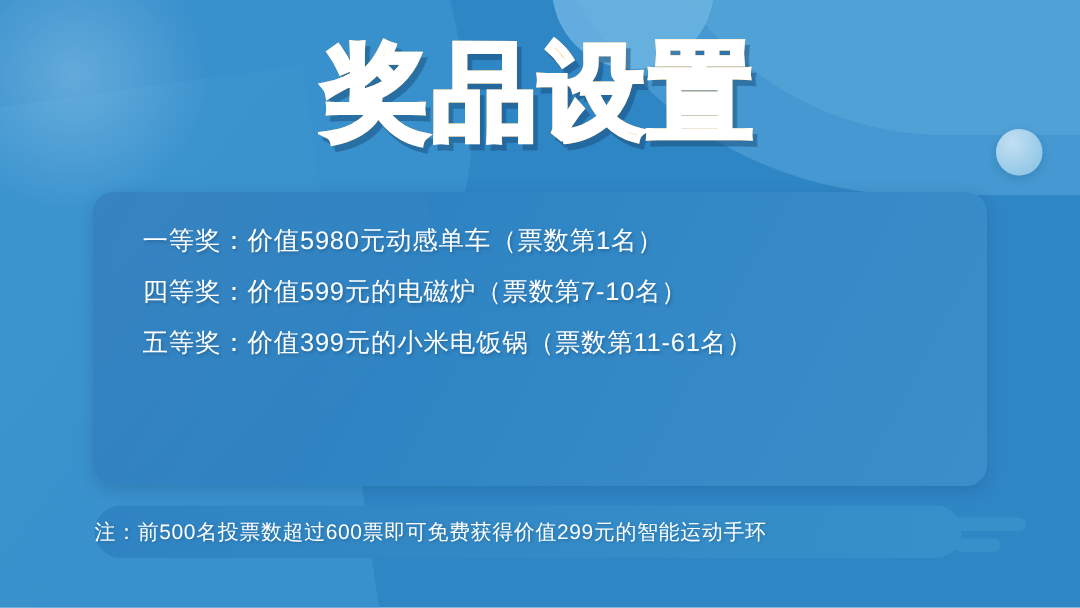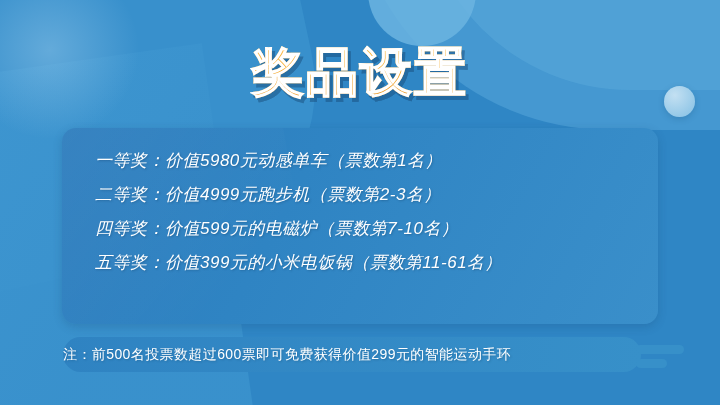--- a/index.html
+++ b/index.html
@@ -91,33 +91,32 @@
 
   
   .title-wrap {
     position:absolute;
     left:0; right:0; top:26px;
     text-align:center;
     z-index:6;
   }
   .title {
     display:inline-block;
-    font-size:52px;
-    font-weight:normal;
+    font-size:70px;
+    font-weight:bold;
     letter-spacing:2px;
     line-height:1;
     color:#f6a623;
     background:linear-gradient(180deg,#fbbb46 0%,#f5a623 45%,#e8901a 100%);
     -webkit-background-clip:text;
     background-clip:text;
     -webkit-text-fill-color:transparent;
     -webkit-text-stroke:3px #ffffff;
     paint-order:stroke fill;
     filter:drop-shadow(3px 4px 0 rgba(22,72,116,.45));
-    margin-top:20px;
   }
 
   
   .panel {
     position:absolute;
     left:62px; top:128px;
     width:596px; height:196px;
     border-radius:14px;
     background:linear-gradient(118deg,#2c7cbd 0%,#2f84c3 38%,#3a8fca 100%);
     box-shadow:0 3px 10px rgba(18,62,100,.20);
@@ -131,21 +130,20 @@
     left:-60px; top:-40px;
     width:300px; height:320px;
     background:linear-gradient(140deg,rgba(255,255,255,.07) 0%,rgba(255,255,255,0) 70%);
     transform:rotate(-10deg);
   }
 
   .prize-list {
     position:relative;
     z-index:2;
     padding:16px 0 0 33px;
-    font-style:italic;
   }
   .prize-row {
     height:34px;
     line-height:34px;
     white-space:nowrap;
     font-size:17px;
     color:#ffffff;
     letter-spacing:.5px;
     text-shadow:1px 1px 2px rgba(16,58,94,.35);
   }
@@ -201,23 +199,20 @@
     <span class="title">奖品设置</span>
   </div>
 
   <div class="panel">
     <div class="prize-list">
 
       <div class="prize-row">
         <span class="prize-rank">一等奖：</span><span class="prize-desc">价值5980元动感单车（票数第1名）</span>
       </div>
 
-      <div class="prize-row">
-        <span class="prize-rank">二等奖：</span><span class="prize-desc">价值4999元跑步机（票数第2-3名）</span>
-      </div>
 
 
       <div class="prize-row">
         <span class="prize-rank">四等奖：</span><span class="prize-desc">价值599元的电磁炉（票数第7-10名）</span>
       </div>
 
       <div class="prize-row">
         <span class="prize-rank">五等奖：</span><span class="prize-desc">价值399元的小米电饭锅（票数第11-61名）</span>
       </div>
 

